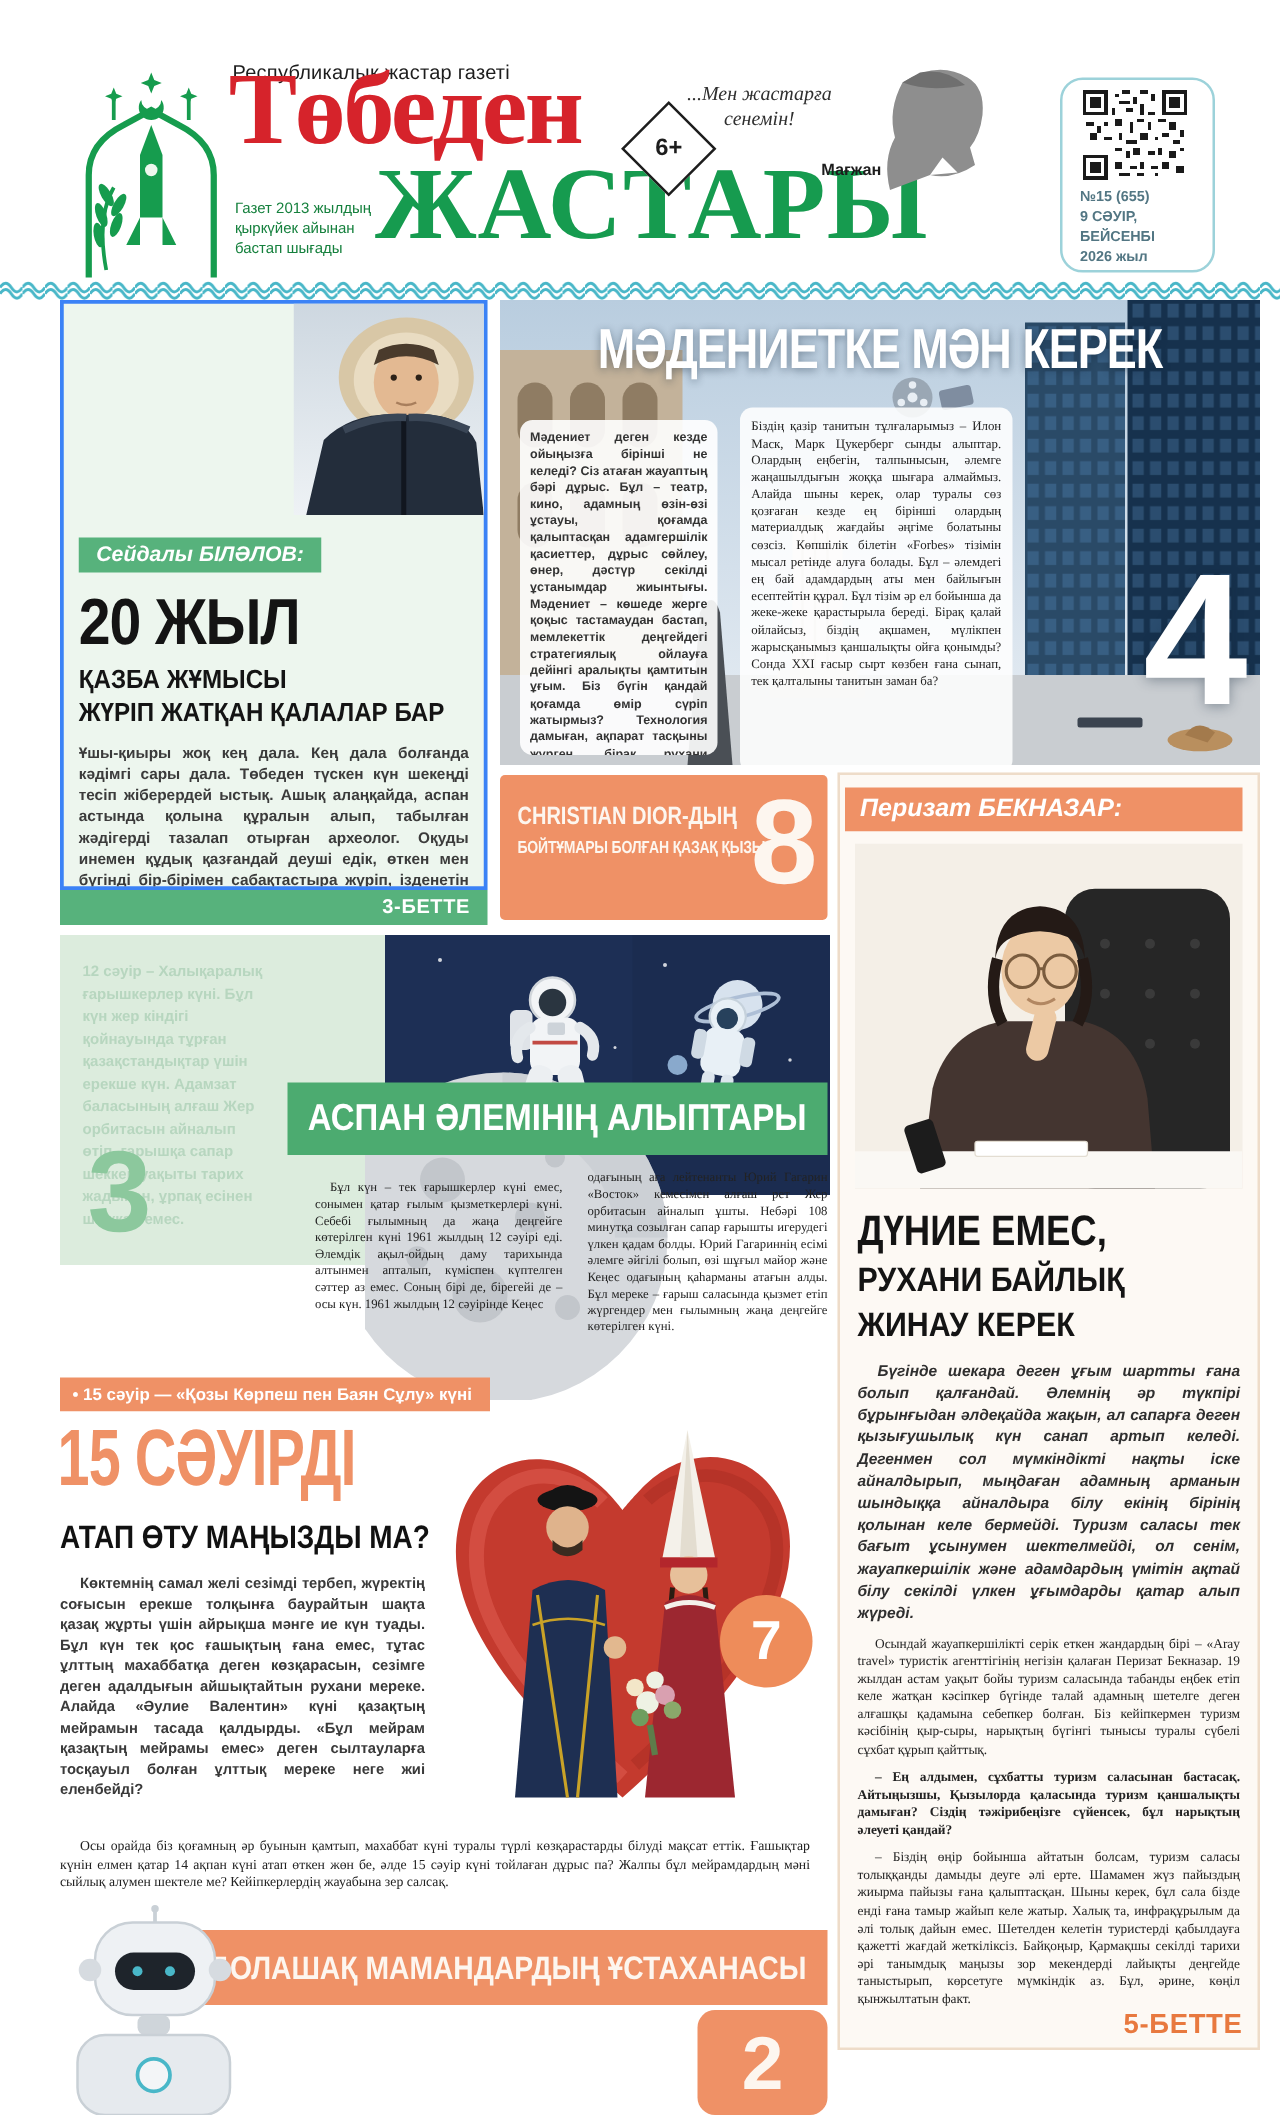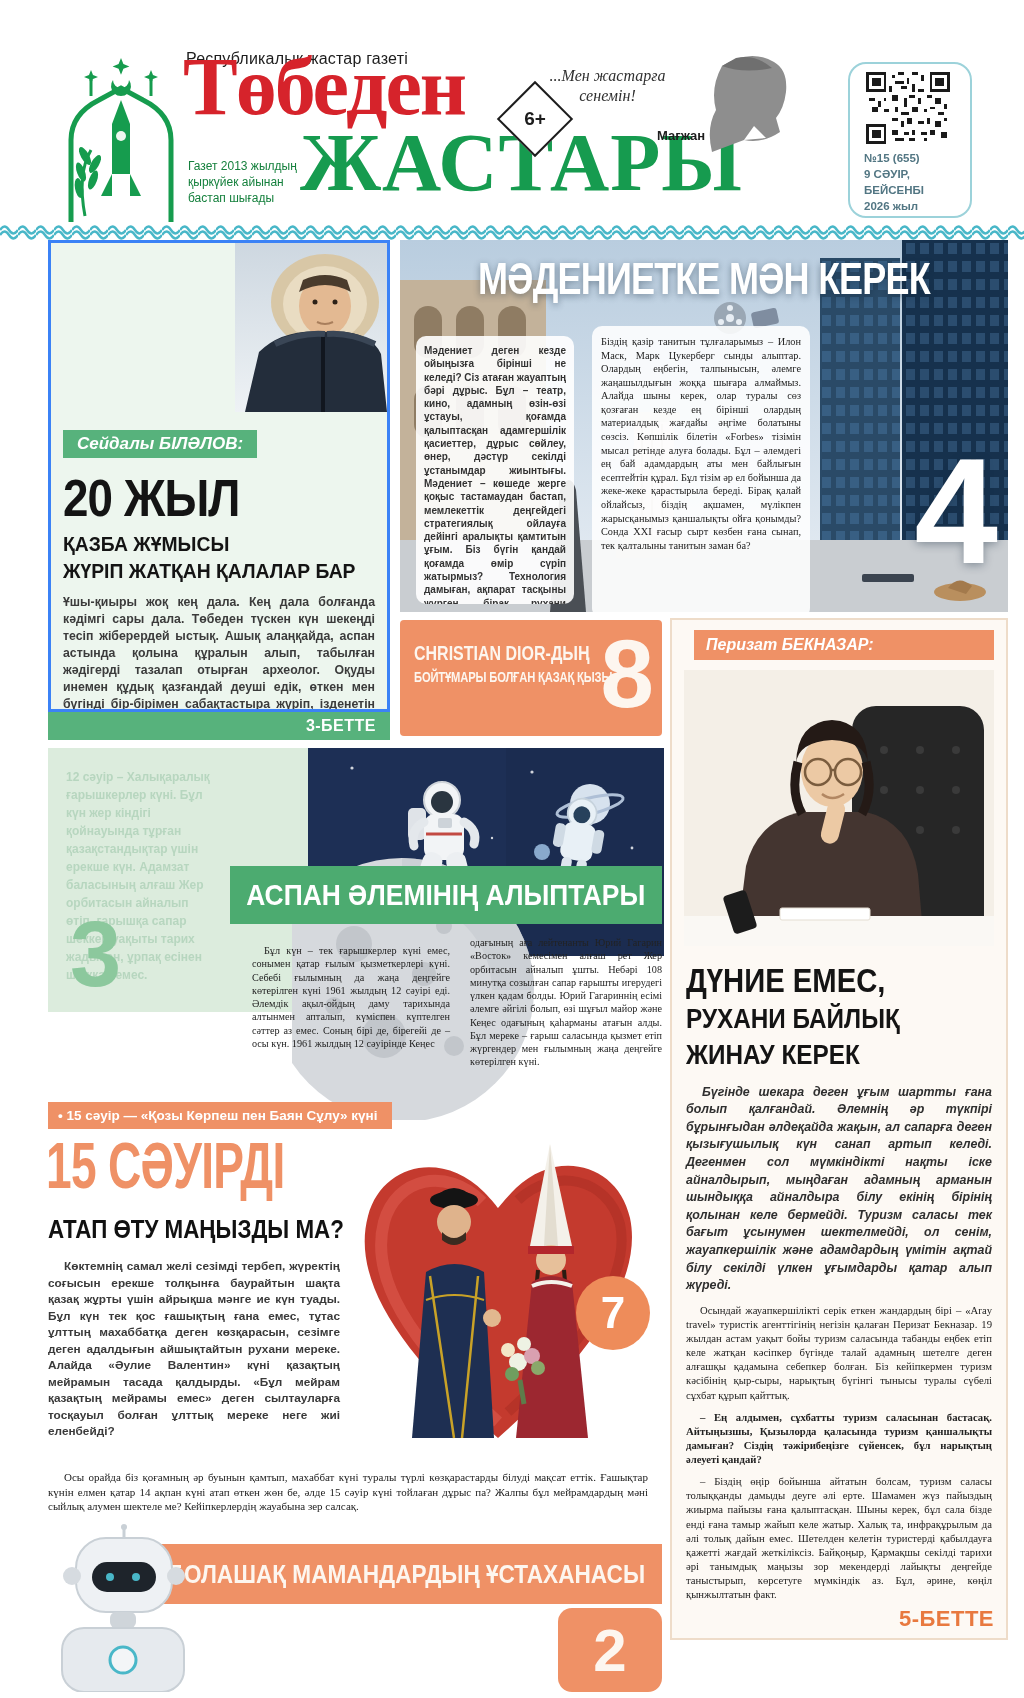--- a/index.html
+++ b/index.html
@@ -54,22 +54,22 @@
   
   .dior{left:400px;top:620px;width:262px;height:116px;background:#ef9166;border-radius:4px;overflow:hidden;}
   .dior-l1{margin:22px 0 0 14px;font-size:20px;font-weight:800;color:#fdf6ef;line-height:1.1;
       transform:scaleX(.8);transform-origin:left;}
   .dior-l2{margin:6px 0 0 14px;font-size:14px;font-weight:800;color:#fdf6ef;line-height:1.1;
       transform:scaleX(.8);transform-origin:left;letter-spacing:-.2px;}
   .num8{position:absolute;right:8px;top:4px;font-size:96px;font-weight:800;color:#fdf6ef;line-height:1.05;}
   
   .card-right{left:670px;top:618px;width:338px;height:1022px;border:2px solid #eedcc9;background:#fdf9f4;
       box-sizing:border-box;overflow:hidden;}
-  .kicker-orange{display:block;margin:10px 12px 0 22px;padding:6px 12px;background:#ef9166;color:#fff;
-      font-size:16px;font-weight:700;font-style:italic;}
+  .kicker-orange{display:block;margin:10px 12px 0 4px;padding:6px 12px;background:#ef9166;color:#fff;
+      font-size:20px;font-weight:700;font-style:italic;}
   .photo-woman{margin:10px 12px 0 12px;width:310px;height:276px;background:#f4efe7;overflow:hidden;}
   .tour-h1{margin:16px 0 0 14px;font-size:34px;font-weight:800;color:#141414;line-height:1.08;
       transform:scaleX(.86);transform-origin:left;}
   .tour-h23{margin:4px 0 0 14px;font-size:27px;font-weight:800;color:#141414;line-height:1.2;
       transform:scaleX(.9);transform-origin:left;}
   .tour-lead{margin:12px 14px 0 14px;font-size:12.4px;line-height:1.42;font-weight:700;color:#2f2f2f;
       text-align:justify;text-indent:16px;font-style:italic;}
   .tour-p{margin:8px 14px 0 14px;font-family:"Liberation Serif",serif;font-size:10.7px;line-height:1.32;
       color:#222;text-align:justify;text-indent:14px;}
   .tour-q{font-weight:700;}

